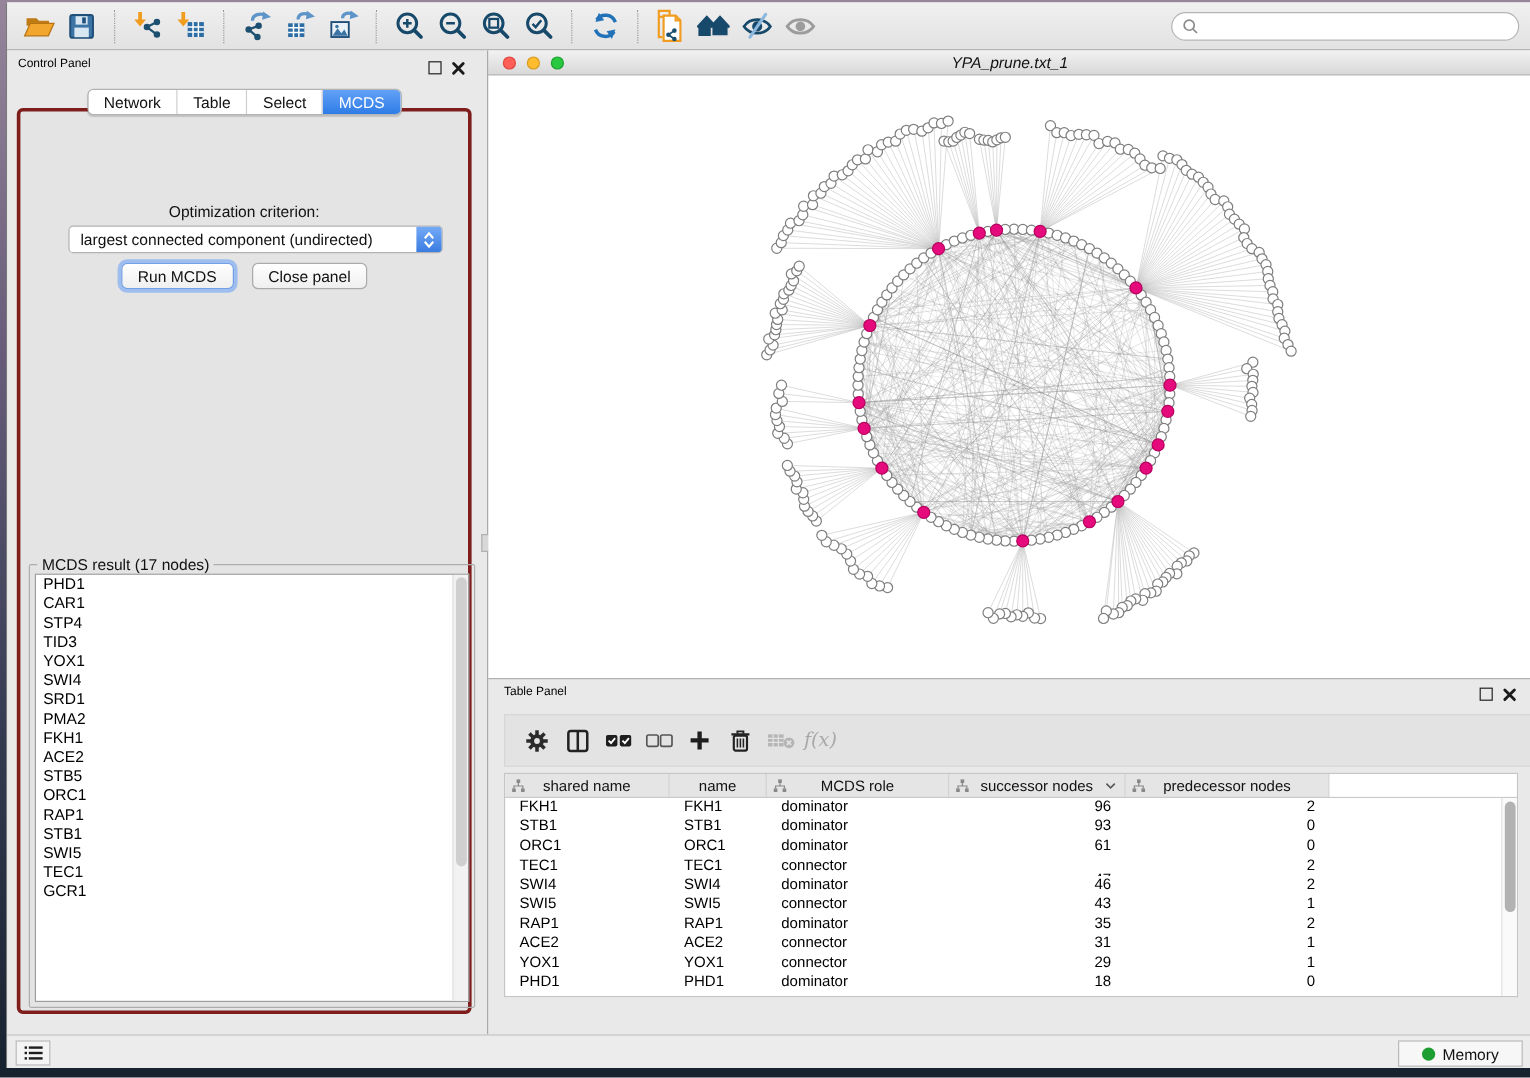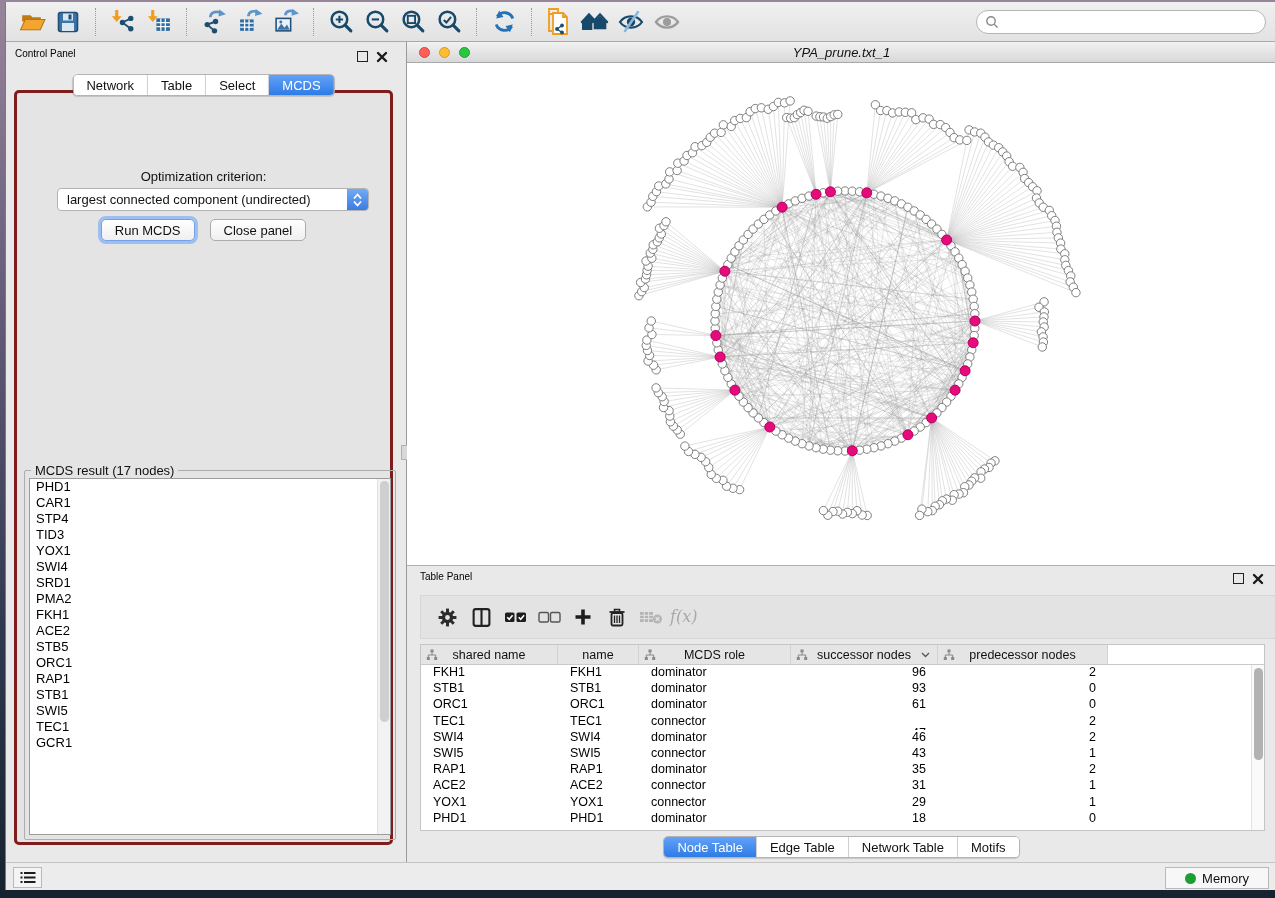--- a/index.html
+++ b/index.html
@@ -1493,28 +1493,20 @@
             <div class="t-cell" style="width: 152px;">dominator</div>
             <div class="t-cell num" style="width: 147px;">18</div>
             <div class="t-cell num" style="width: 170px;">0</div>
           </div>
         </div>
       <div class="tbl-scroll">
           <div class="thumb"></div>
         </div>
     </div>
 
-    <div class="tp-tabs">
-      <div class="seg">
-        <button class="seg-btn active">Node Table</button>
-        <button class="seg-btn">Edge Table</button>
-        <button class="seg-btn">Network Table</button>
-        <button class="seg-btn">Motifs</button>
-      </div>
-    </div>
   </div>
 
   <div class="status-bar">
     <button class="list-btn">
       <svg width="16" height="13" viewBox="0 0 16 13">
         <g fill="#1e1e1e">
           <rect x="0.5" y="1" width="2" height="2"></rect>
             <rect x="4" y="1" width="11.5" height="2"></rect>
           <rect x="0.5" y="5.5" width="2" height="2"></rect>
             <rect x="4" y="5.5" width="11.5" height="2"></rect>

